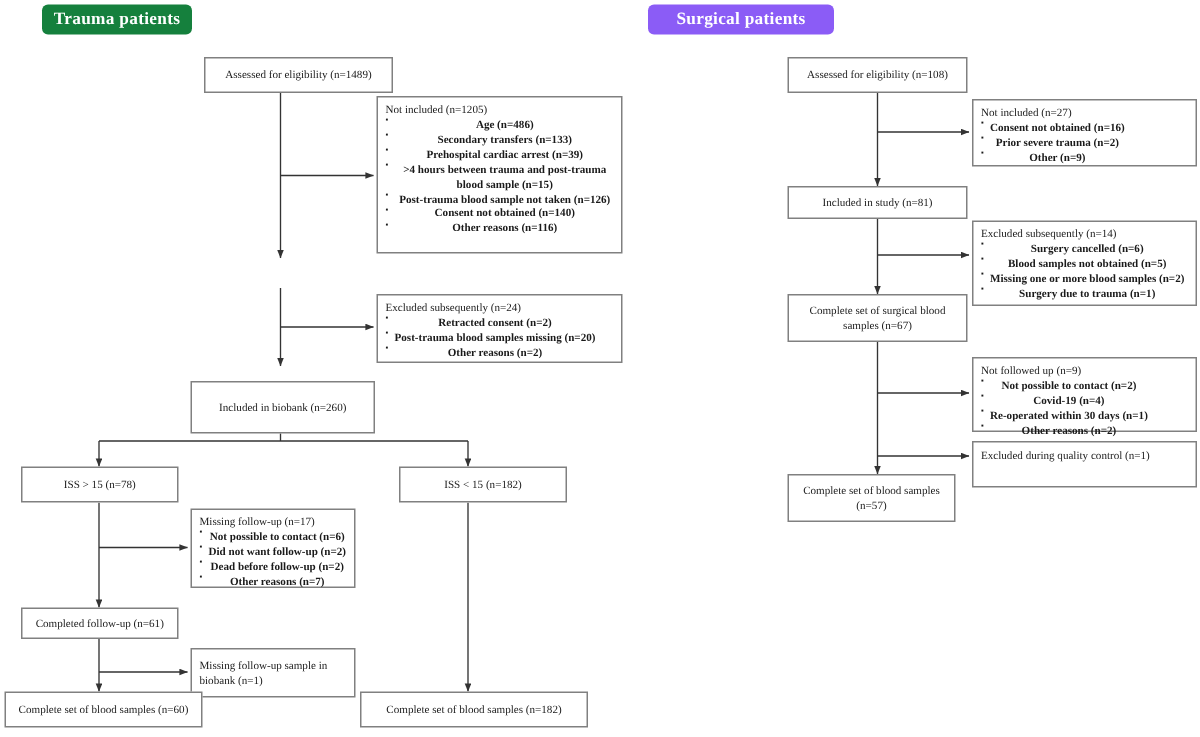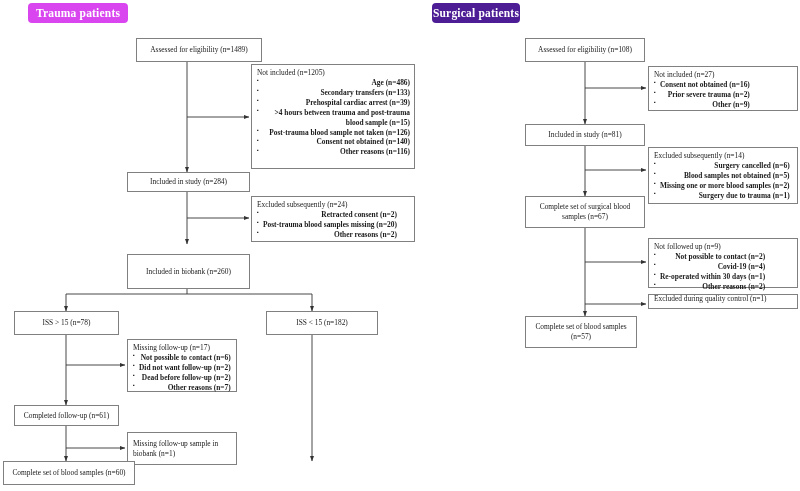--- a/index.html
+++ b/index.html
@@ -31,21 +31,21 @@
     box-sizing:border-box;
     font-size:7.4px;
     line-height:1.34;
     color:#1a1a1a;
     display:flex;
     flex-direction:column;
     justify-content:center;
   }
   .box.center{align-items:center;text-align:center;}
   .box.center .txt{padding:0 4px;}
-  .box.list{align-items:flex-start;text-align:right;padding:3px 4px 12px 5px;justify-content:flex-start;}
+  .box.list{align-items:flex-start;text-align:center;padding:3px 4px 12px 5px;justify-content:flex-start;}
   .box .head{margin-bottom:0px;}
   .box ul{list-style:none;margin:0;padding:0;}
   .box ul li{position:relative;padding-left:6px;font-weight:bold;}
   .box ul li:before{
     content:"\25AA";
     position:absolute;left:0;top:-0.5px;
     font-size:5.2px;
     color:#1a1a1a;
   }
   .box.single{align-items:flex-start;text-align:left;padding:4px 5px;}
@@ -87,44 +87,41 @@
       <line x1="585" y1="62" x2="585" y2="124" marker-end="url(#ah)"></line>
       <line x1="585" y1="88" x2="646" y2="88" marker-end="url(#ah)"></line>
       <line x1="585" y1="146" x2="585" y2="196" marker-end="url(#ah)"></line>
       <line x1="585" y1="170" x2="646" y2="170" marker-end="url(#ah)"></line>
       <line x1="585" y1="228" x2="585" y2="316" marker-end="url(#ah)"></line>
       <line x1="585" y1="262" x2="646" y2="262" marker-end="url(#ah)"></line>
       <line x1="585" y1="304" x2="646" y2="304" marker-end="url(#ah)"></line>
     </g>
   </svg>
 
-  <div class="badge" style="left:28px;top:3px;width:100px;height:20px;background:#d946ef;">
+  <div class="badge" style="left:28px;top:3px;width:100px;height:20px;background:#15803d;">
     <span>Trauma patients</span>
   </div>
 
   <div class="box center" style="left:124px;top:38px;width:126px;height:24px;margin-left:12px;">
     <span class="txt">Assessed for eligibility (n=1489)</span>
   </div>
 
   <div class="box list" style="left:251px;top:64px;width:164px;height:105px;">
     <div class="head">Not included (n=1205)</div>
     <ul>
       <li>Age (n=486)</li>
       <li>Secondary transfers (n=133)</li>
       <li>Prehospital cardiac arrest (n=39)</li>
       <li>&gt;4 hours between trauma and post-trauma blood sample (n=15)</li>
       <li>Post-trauma blood sample not taken (n=126)</li>
       <li>Consent not obtained (n=140)</li>
       <li>Other reasons (n=116)</li>
     </ul>
   </div>
 
-  <div class="box center" style="left:127px;top:172px;width:123px;height:20px;">
-    <span class="txt">Included in study (n=284)</span>
-  </div>
 
   <div class="box list" style="left:251px;top:196px;width:164px;height:46px;">
     <div class="head">Excluded subsequently (n=24)</div>
     <ul>
       <li>Retracted consent (n=2)</li>
       <li>Post-trauma blood samples missing (n=20)</li>
       <li>Other reasons (n=2)</li>
     </ul>
   </div>
 
@@ -155,22 +152,25 @@
   </div>
 
   <div class="box single" style="left:127px;top:432px;width:110px;height:33px;">
     <span>Missing follow-up sample in biobank (n=1)</span>
   </div>
 
   <div class="box center" style="left:3px;top:461px;width:132px;height:24px;">
     <span class="txt">Complete set of blood samples (n=60)</span>
   </div>
 
-
-  <div class="badge" style="left:432px;top:3px;width:88px;height:20px;background:#4c1d95;">
+  <div class="box center" style="left:240px;top:461px;width:152px;height:24px;">
+    <span class="txt">Complete set of blood samples (n=182)</span>
+  </div>
+
+  <div class="badge" style="left:432px;top:3px;width:124px;height:20px;background:#8b5cf6;">
     <span>Surgical patients</span>
   </div>
 
   <div class="box center" style="left:525px;top:38px;width:120px;height:24px;">
     <span class="txt">Assessed for eligibility (n=108)</span>
   </div>
 
   <div class="box list" style="left:648px;top:66px;width:150px;height:45px;">
     <div class="head">Not included (n=27)</div>
     <ul>
@@ -201,21 +201,21 @@
   <div class="box list" style="left:648px;top:238px;width:150px;height:50px;">
     <div class="head">Not followed up (n=9)</div>
     <ul>
       <li>Not possible to contact (n=2)</li>
       <li>Covid-19 (n=4)</li>
       <li>Re-operated within 30 days (n=1)</li>
       <li>Other reasons (n=2)</li>
     </ul>
   </div>
 
-  <div class="box single" style="left:648px;top:294px;width:150px;height:15px;justify-content:flex-end;">
+  <div class="box single" style="left:648px;top:294px;width:150px;height:31px;justify-content:flex-start;">
     <span>Excluded during quality control (n=1)</span>
   </div>
 
   <div class="box center" style="left:525px;top:316px;width:112px;height:32px;">
     <span class="txt">Complete set of blood samples (n=57)</span>
   </div>
 
 </div>
 
 </body></html>

